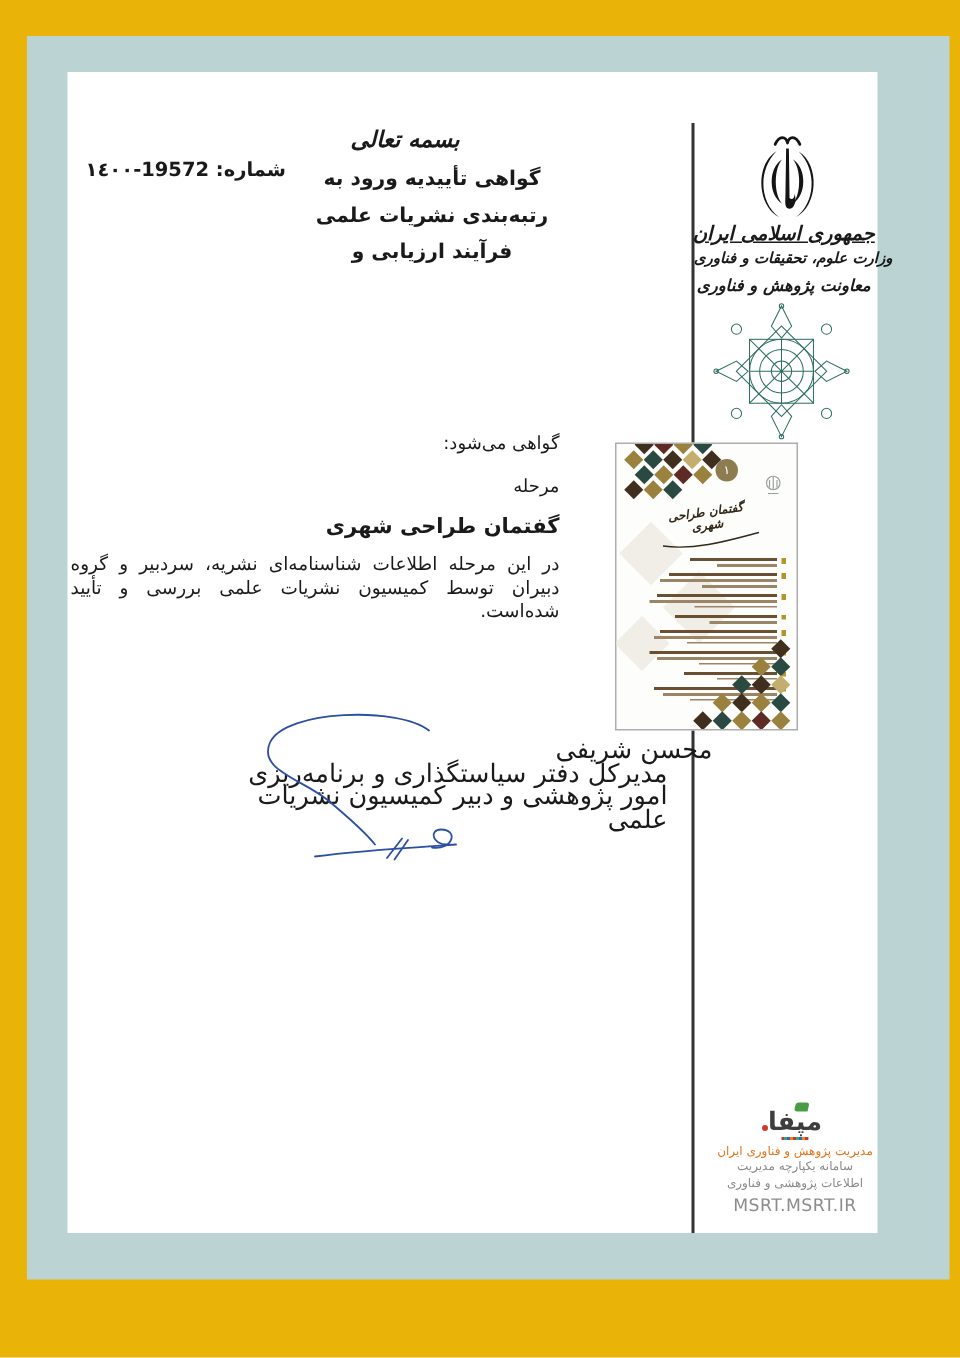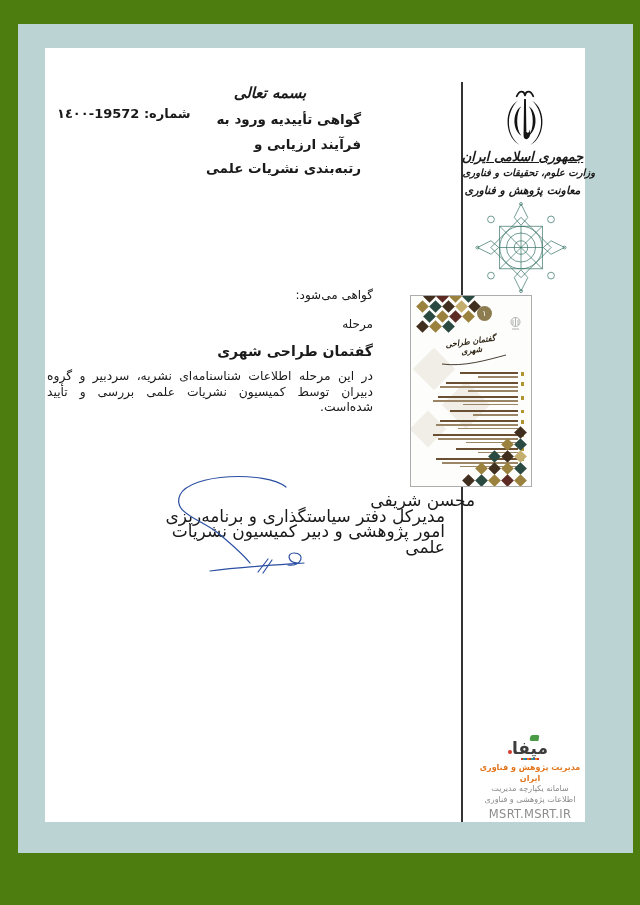--- a/index.html
+++ b/index.html
@@ -1,26 +1,26 @@
 <!DOCTYPE html>
 <html lang="fa"><head>
 <meta charset="utf-8">
 <style>
   html,body{margin:0;padding:0;}
   body{width:640px;height:905px;background:#fdfdfd;font-family:"DejaVu Sans",sans-serif;color:#1a1a1a;}
-  .canvas{position:relative;width:640px;height:905px;overflow:hidden;background:#4d7c0f;}
+  .canvas{position:relative;width:640px;height:905px;overflow:hidden;background:#eab308;}
   .frame{position:absolute;left:18px;top:24px;width:615px;height:829px;background:#bcd3d3;}
   .page{position:absolute;left:45px;top:48px;width:540px;height:774px;background:#ffffff;}
   .abs{position:absolute;}
   .rtl{direction:rtl;unicode-bidi:isolate;}
   .vline{position:absolute;left:416px;top:34px;width:2px;height:740px;background:#333;}
 
   
   .besmele{left:145px;top:36px;width:160px;text-align:center;font-style:italic;font-weight:bold;font-size:15px;font-family:"DejaVu Serif",serif;}
-  .hdr-title{left:126px;top:59px;width:190px;font-weight:bold;font-size:13.5px;line-height:24.5px;}
+  .hdr-title{left:148px;top:59px;width:190px;text-align:center;font-weight:bold;font-size:13.5px;line-height:24.5px;}
   .hdr-number{left:12px;top:58px;font-weight:bold;font-size:13px;}
 
   
   .emblem{left:452px;top:40px;width:56px;height:66px;}
   .ministry{left:405px;top:102px;width:145px;text-align:center;font-style:italic;font-weight:bold;font-family:"DejaVu Serif",serif;}
   .ministry .m1{font-size:13px;line-height:14px;text-decoration:underline;}
   .ministry .m2{font-size:10px;line-height:17px;text-align:right;}
   .ministry .m3{font-size:11px;line-height:19px;}
   .ornament{left:420px;top:154px;width:112px;height:92px;}
 
@@ -50,39 +50,39 @@
   .art-lines .ln{height:1.7px;background:#6b4f33;}
   .art-lines .ln + .ln{background:#9b8567;}
   .blt{width:3.5px;height:3.5px;background:#b1952f;flex:0 0 auto;}
 
   
   .mapfa{left:425px;top:690px;width:120px;text-align:center;}
   .mapfa-word{position:relative;display:inline-block;font-weight:bold;font-size:17px;color:#3d3d3d;line-height:20px;}
   .mapfa-leaf{position:absolute;top:-3px;right:9px;width:9px;height:6px;background:#4a9b45;border-radius:2px 2px 0 2px;transform:skewX(-12deg);}
   .mapfa-dot{position:absolute;bottom:4px;left:-4px;width:4px;height:4px;border-radius:50%;background:#cf3a2a;}
   .mapfa-strip{width:18px;height:2px;margin:0 auto 2px auto;background:repeating-linear-gradient(90deg,#c33 0 2px,#3a7 2px 4px,#36c 4px 6px,#e80 6px 8px);}
-  .mapfa-l1{font-size:8px;font-weight:bold;color:#e2761d;line-height:11px;}
+  .mapfa-l1{font-size:8px;font-weight:normal;color:#e2761d;line-height:11px;}
   .mapfa-l2,.mapfa-l3{font-size:8px;color:#8a8a8a;line-height:10.5px;}
   .mapfa-url{font-size:11.5px;color:#8c8c8c;letter-spacing:.3px;line-height:15px;margin-top:2px;}
 </style>
 </head>
 <body>
 
 <div class="canvas">
   <div class="frame"></div>
   <div class="page">
 
     <div class="vline"></div>
 
     <div class="abs besmele rtl">بسمه تعالی</div>
     <div class="abs hdr-number rtl">شماره: 19572-١٤٠٠</div>
     <div class="abs hdr-title rtl">
       <div>گواهی تأییدیه ورود به</div>
+      <div>رتبه‌بندی نشریات علمی</div>
       <div>فرآیند ارزیابی و</div>
-      <div>رتبه‌بندی نشریات علمی</div>
     </div>
 
     <svg class="abs emblem" viewBox="0 0 60 72" xmlns="http://www.w3.org/2000/svg">
       <g fill="#141414" stroke="none">
         <path d="M22 14 C6 24 8 54 24 62 C10 52 8 28 22 14 Z"></path>
         <path d="M26 20 C16 26 16 46 26 52 C20 45 20 27 26 20 Z"></path>
         <g transform="translate(60,0) scale(-1,1)">
           <path d="M22 14 C6 24 8 54 24 62 C10 52 8 28 22 14 Z"></path>
           <path d="M26 20 C16 26 16 46 26 52 C20 45 20 27 26 20 Z"></path>
         </g>

